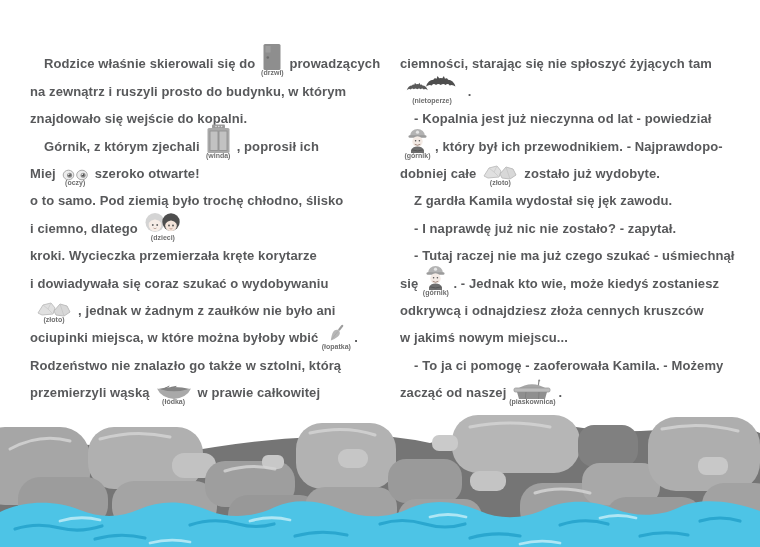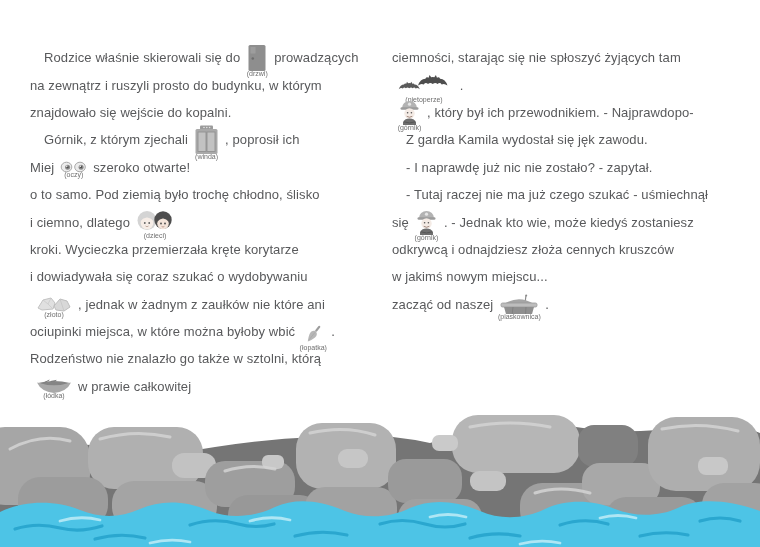--- a/index.html
+++ b/index.html
@@ -3,24 +3,24 @@
 <meta charset="utf-8">
 <style>
   html,body{margin:0;padding:0;}
   body{
     width:760px;height:547px;position:relative;overflow:hidden;
     background:#ffffff;
     font-family:"Liberation Sans","DejaVu Sans",sans-serif;
   }
   .col{position:absolute;top:44px;z-index:2;}
   #col-left{left:30px;width:352px;}
-  #col-right{left:392px;width:340px;}
+  #col-right{left:400px;width:340px;}
   .line{
-    height:27.4px;display:flex;align-items:center;white-space:pre;
-    color:#58595b;font-size:13px;letter-spacing:0.1px;font-weight:400;
+    height:27.4px;display:flex;align-items:flex-end;white-space:pre;
+    color:#58595b;font-size:13px;letter-spacing:0.1px;font-weight:700;
   }
   .line.indent{padding-left:14px;}
   .ric{position:relative;display:inline-flex;align-items:center;justify-content:center;margin:0 6px;flex:0 0 auto;}
   .ric svg{display:block;}
   .lab{
     position:absolute;top:100%;left:50%;transform:translateX(-50%);
     font-size:7px;color:#6e6e6e;white-space:nowrap;margin-top:-2px;letter-spacing:0;
   }
   #seabed{position:absolute;left:0;bottom:0;width:760px;height:150px;z-index:1;}
 </style>
@@ -69,70 +69,78 @@
           <circle cx="29" cy="13.5" r="0.9" fill="#4a4a4a"></circle>
           <path d="M25.6,16.4 Q27,17.8 28.4,16.4" stroke="#b08a80" stroke-width="0.8" fill="none"></path>
         </svg><span class="lab">(dzieci)</span></span></div>
     <div class="line"><span>kroki. Wycieczka przemierzała kręte korytarze</span></div>
     <div class="line"><span>i dowiadywała się coraz szukać o wydobywaniu</span></div>
     <div class="line"><span class="ric"><svg width="36" height="18" viewBox="0 0 36 18">
           <path d="M2,13 L7,5 L15,3 L19,8 L17,14 L6,15 Z" fill="#e0e0e0" stroke="#c2c2c2"></path>
           <path d="M7,5 L12,9 L17,14 M12,9 L15,3" stroke="#c9c9c9" stroke-width="0.8" fill="none"></path>
           <path d="M18,11 L24,4 L31,6 L34,12 L28,16 L20,15 Z" fill="#d8d8d8" stroke="#bdbdbd"></path>
           <path d="M24,4 L26,10 L28,16" stroke="#c5c5c5" stroke-width="0.8" fill="none"></path>
-        </svg><span class="lab">(złoto)</span></span><span>, jednak w żadnym z zaułków nie które ani</span></div>
+        </svg><span class="lab">(złoto)</span></span><span>, jednak w żadnym z zaułków nie było ani</span></div>
     <div class="line"><span>ociupinki miejsca, w które można byłoby wbić</span><span class="ric"><svg width="24" height="28" viewBox="-4 -8 32 40">
           <g transform="translate(2,6) rotate(38 10 10)">
             <rect x="8.4" y="-6" width="3.2" height="10" rx="1.6" fill="#9d9d9d"></rect>
             <path d="M10,3.5 C15.3,5 17.3,10 10,22 C2.7,10 4.7,5 10,3.5 Z" fill="#b7b7b7"></path>
             <line x1="10" y1="5.5" x2="10" y2="19" stroke="#a2a2a2" stroke-width="0.8"></line>
           </g>
         </svg><span class="lab">(łopatka)</span></span><span>.</span></div>
     <div class="line"><span>Rodzeństwo nie znalazło go także w sztolni, którą</span></div>
-    <div class="line"><span class="ric"><svg width="36" height="16" viewBox="0 0 36 16">
+    <div class="line"><span>przemierzyli wąską</span><span class="ric"><svg width="36" height="16" viewBox="0 0 36 16">
           <path d="M2,5 Q18,1 34,5 Q26,8.5 18,8.5 Q10,8.5 2,5 Z" fill="#858585"></path>
           <path d="M1,4.5 Q18,10 35,4.5 Q31,13.5 18,15 Q5,13.5 1,4.5 Z" fill="#a9a9a9"></path>
           <path d="M9,4.2 l4,-2 M15,3.4 l5,-1" stroke="#767676" stroke-width="0.9" stroke-linecap="round"></path>
         </svg><span class="lab">(łódka)</span></span><span>w prawie całkowitej</span></div>
   </div>
 <div class="col" id="col-right">
     <div class="line"><span>ciemności, starając się nie spłoszyć żyjących tam</span></div>
     <div class="line"><span class="ric"><svg width="52" height="26" viewBox="0 0 52 26">
           <g fill="#5a5a5a">
             <path transform="translate(0,9) scale(0.75)" d="M1,11 Q3,4.5 8,4.5 Q9,2.5 11,3.5 L12,1 L13.5,3 Q15,2.5 16.5,3 L18,1 L19,3.5 Q21,2.5 22,4.5 Q27,4.5 29,11 Q26,8.5 23.5,10 Q22,7.5 19.5,9.5 Q17.5,7.5 15,9.5 Q12.5,7.5 10.5,9.5 Q8,7.5 6.5,10 Q4,8.5 1,11 Z"></path>
             <path transform="translate(19,2) scale(1.05)" fill="#4e4e4e" d="M1,11 Q3,4.5 8,4.5 Q9,2.5 11,3.5 L12,1 L13.5,3 Q15,2.5 16.5,3 L18,1 L19,3.5 Q21,2.5 22,4.5 Q27,4.5 29,11 Q26,8.5 23.5,10 Q22,7.5 19.5,9.5 Q17.5,7.5 15,9.5 Q12.5,7.5 10.5,9.5 Q8,7.5 6.5,10 Q4,8.5 1,11 Z"></path>
           </g>
         </svg><span class="lab">(nietoperze)</span></span><span> .</span></div>
+    <div class="line indent"><span>- Kopalnia jest już nieczynna od lat - powiedział</span></div>
     <div class="line"><span class="ric"><svg width="23" height="27" viewBox="0 0 23 27">
           <path d="M4,9 A7.5,7 0 0 1 19,9 Z" fill="#b3b3b3"></path>
           <rect x="2.5" y="8.2" width="18" height="2.6" rx="1.3" fill="#9c9c9c"></rect>
           <circle cx="11.5" cy="5.2" r="1.6" fill="#e6e6e6"></circle>
           <circle cx="11.5" cy="14.5" r="5.2" fill="#f4ebe5"></circle>
           <circle cx="9.6" cy="13.8" r="0.8" fill="#555555"></circle>
           <circle cx="13.4" cy="13.8" r="0.8" fill="#555555"></circle>
           <path d="M8.7,17.3 Q11.5,19.2 14.3,17.3" stroke="#8c6f63" stroke-width="0.8" fill="none"></path>
           <path d="M5,26 L5,23 Q7,19.6 11.5,19.6 Q16,19.6 18,23 L18,26 Z" fill="#6e6e6e"></path>
           <path d="M6,22.8 Q11.5,25.2 17,22.8" stroke="#565656" stroke-width="1" fill="none"></path>
         </svg><span class="lab">(górnik)</span></span><span>, który był ich przewodnikiem. - Najprawdopo-</span></div>
+    <div class="line"><span>dobniej całe</span><span class="ric"><svg width="36" height="18" viewBox="0 0 36 18">
+          <path d="M2,13 L7,5 L15,3 L19,8 L17,14 L6,15 Z" fill="#e0e0e0" stroke="#c2c2c2"></path>
+          <path d="M7,5 L12,9 L17,14 M12,9 L15,3" stroke="#c9c9c9" stroke-width="0.8" fill="none"></path>
+          <path d="M18,11 L24,4 L31,6 L34,12 L28,16 L20,15 Z" fill="#d8d8d8" stroke="#bdbdbd"></path>
+          <path d="M24,4 L26,10 L28,16" stroke="#c5c5c5" stroke-width="0.8" fill="none"></path>
+        </svg><span class="lab">(złoto)</span></span><span>zostało już wydobyte.</span></div>
     <div class="line indent"><span>Z gardła Kamila wydostał się jęk zawodu.</span></div>
     <div class="line indent"><span>- I naprawdę już nic nie zostało? - zapytał.</span></div>
     <div class="line indent"><span>- Tutaj raczej nie ma już czego szukać - uśmiechnął</span></div>
     <div class="line"><span>się</span><span class="ric"><svg width="23" height="27" viewBox="0 0 23 27">
           <path d="M4,9 A7.5,7 0 0 1 19,9 Z" fill="#b3b3b3"></path>
           <rect x="2.5" y="8.2" width="18" height="2.6" rx="1.3" fill="#9c9c9c"></rect>
           <circle cx="11.5" cy="5.2" r="1.6" fill="#e6e6e6"></circle>
           <circle cx="11.5" cy="14.5" r="5.2" fill="#f4ebe5"></circle>
           <circle cx="9.6" cy="13.8" r="0.8" fill="#555555"></circle>
           <circle cx="13.4" cy="13.8" r="0.8" fill="#555555"></circle>
           <path d="M8.7,17.3 Q11.5,19.2 14.3,17.3" stroke="#8c6f63" stroke-width="0.8" fill="none"></path>
           <path d="M5,26 L5,23 Q7,19.6 11.5,19.6 Q16,19.6 18,23 L18,26 Z" fill="#6e6e6e"></path>
           <path d="M6,22.8 Q11.5,25.2 17,22.8" stroke="#565656" stroke-width="1" fill="none"></path>
         </svg><span class="lab">(górnik)</span></span><span>. - Jednak kto wie, może kiedyś zostaniesz</span></div>
     <div class="line"><span>odkrywcą i odnajdziesz złoża cennych kruszców</span></div>
     <div class="line"><span>w jakimś nowym miejscu...</span></div>
+    <div class="line indent"><span>- To ja ci pomogę - zaoferowała Kamila. - Możemy</span></div>
     <div class="line"><span>zacząć od naszej</span><span class="ric"><svg width="40" height="21" viewBox="0 0 40 21">
           <line x1="27" y1="1.5" x2="26.2" y2="7.5" stroke="#8a8a8a" stroke-width="1.2"></line>
           <circle cx="27.2" cy="1.6" r="1" fill="#8a8a8a"></circle>
           <path d="M5,10 Q20,0.5 35,10 Z" fill="#a5a5a5"></path>
           <rect x="2" y="9" width="36" height="4" rx="1.5" fill="#bdbdbd" stroke="#9a9a9a" stroke-width="0.8"></rect>
           <path d="M5,13 L35,13 L33,20 L7,20 Z" fill="#8f8f8f"></path>
           <line x1="14" y1="13" x2="13.2" y2="20" stroke="#7c7c7c" stroke-width="0.8"></line>
           <line x1="27" y1="13" x2="26.5" y2="20" stroke="#7c7c7c" stroke-width="0.8"></line>
         </svg><span class="lab">(piaskownica)</span></span><span>.</span></div>
   </div>

